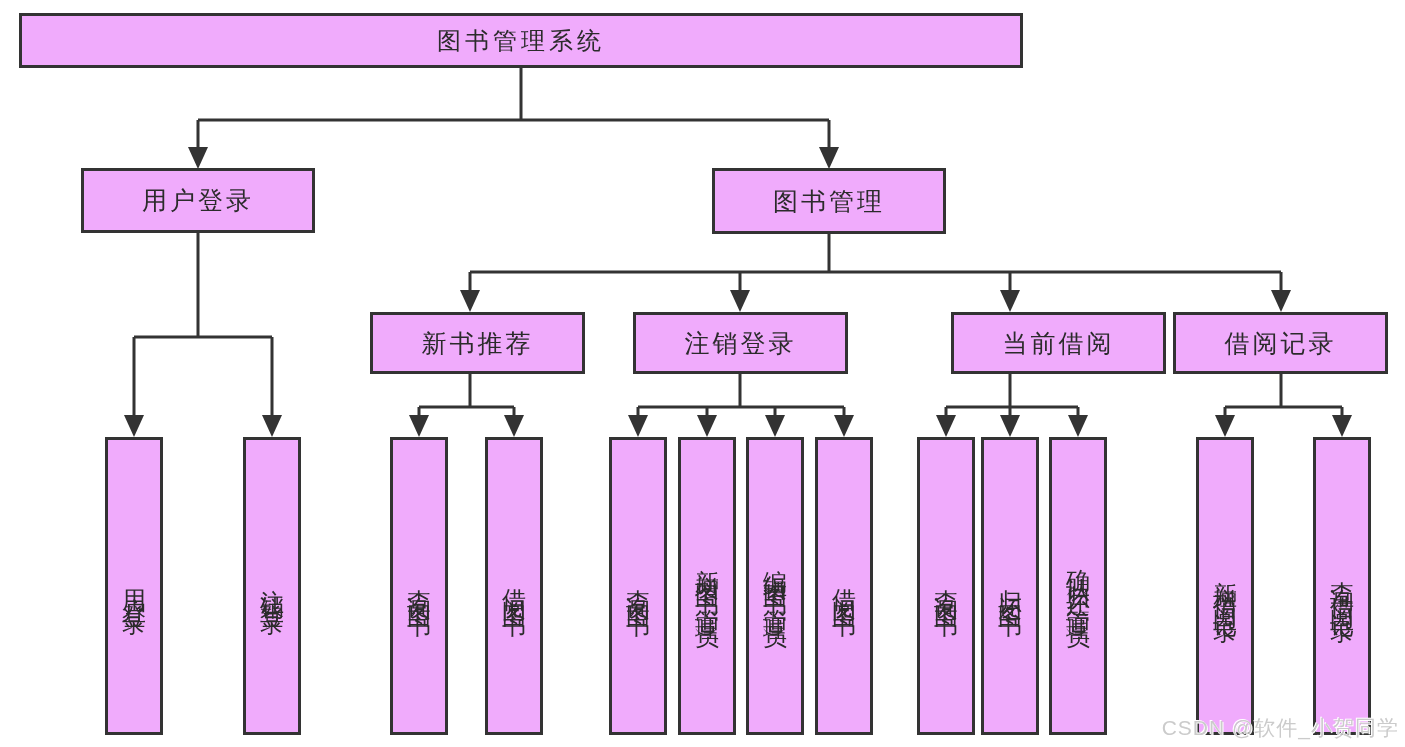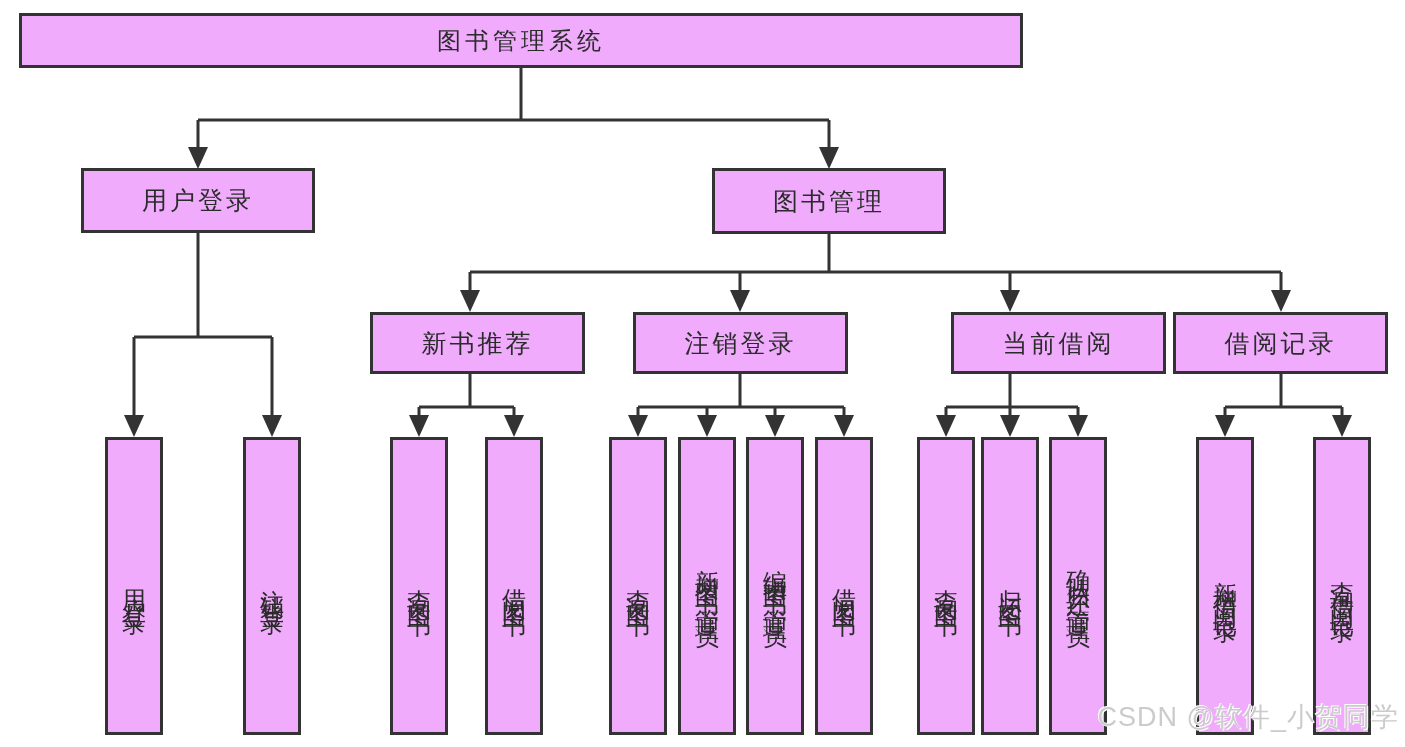--- a/index.html
+++ b/index.html
@@ -47,22 +47,22 @@
   .n-mgmt   { left: 712px;  top: 168px; width: 234px;  height: 66px; }
   .n-l3     { top: 312px; width: 215px; height: 62px; }
   .n-rec    { left: 370px; }
   .n-bor    { left: 633px; }
   .n-cur    { left: 903px; margin-left: 48px; }
   .n-log    { left: 1173px; }
   .leaf     { top: 437px; width: 58px; height: 298px; }
   .watermark {
     position: absolute;
     right: 6px;
-    bottom: 12px;
-    font-size: 27px;
+    bottom: 5px;
+    font-size: 21px;
     letter-spacing: 1px;
     color: #cbcbcb;
     text-shadow: 1px 1px 0 #ffffff, -1px -1px 0 #ffffff;
     z-index: 20;
     white-space: nowrap;
   }
 </style>
 </head>
 <body>
 

